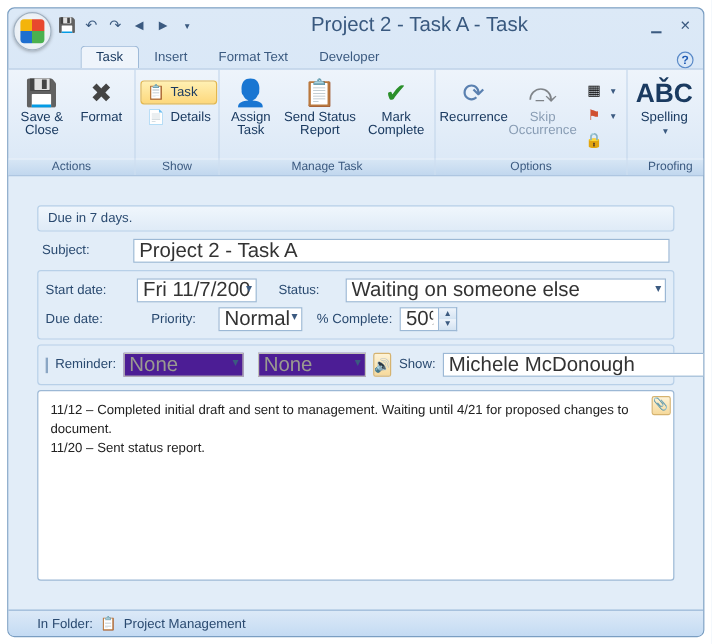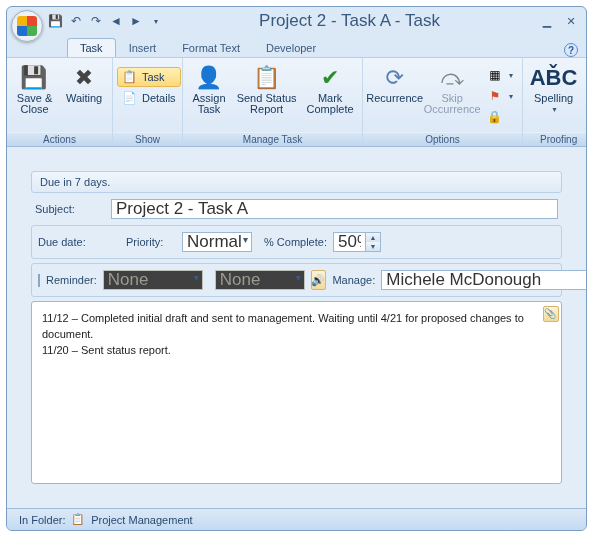--- a/index.html
+++ b/index.html
@@ -30,24 +30,24 @@
   .drop { color:#3b5a80; font-size:8px; margin-left:2px; }
   .body { flex:1; background:#e2edf8; padding:24px; display:flex; flex-direction:column; gap:4px; }
   .infobar { border:1px solid #b8d0e8; background:linear-gradient(#f0f6fc,#dfebf7); padding:4px 8px; color:#2a4a70; border-radius:3px; }
   .row { display:flex; align-items:center; gap:6px; padding:2px 4px; }
   .row label { color:#2a4a70; width:70px; }
   input[type=text], select { border:1px solid #9cb8d5; background:#fff; padding:2px 4px; font-size:17px; color:#333; height:20px; }
   .sel-wrap { position:relative; display:inline-block; }
   .sel-wrap::after { content:"▾"; position:absolute; right:4px; top:2px; color:#3b5a80; pointer-events:none; font-size:10px; }
   .date-input { width:100px; }
   .panel { border:1px solid #b8d0e8; border-radius:3px; padding:4px 2px; background:#e2edf8; }
-  .disabled input, .disabled select { background:#404040; color:#9a9a90; border-color:#c0c0b8; }
+  .disabled input, .disabled select { background:#4c1d95; color:#9a9a90; border-color:#c0c0b8; }
   .notes { flex:1; background:#fff; border:1px solid #9cb8d5; border-radius:3px; padding:8px 10px; color:#222; font-size:12px; line-height:16px; position:relative; overflow:auto; }
   .side-grip { position:absolute; right:2px; top:4px; width:16px; height:16px; background:linear-gradient(#fef3d6,#f6d99b); border:1px solid #d6b36f; border-radius:2px; display:flex; align-items:center; justify-content:center; font-size:10px; }
-  .statusbar { background:linear-gradient(#dce9f7,#c4dbf3); border-top:1px solid #9fbad8; padding:4px 12px; color:#2a4a70; display:flex; align-items:center; gap:6px; }
+  .statusbar { background:linear-gradient(#dce9f7,#c4dbf3); border-top:1px solid #9fbad8; padding:4px 24px; color:#2a4a70; display:flex; align-items:center; gap:6px; }
   .chk { width:13px; height:13px; border:1px solid #8aa6c4; background:#fff; display:inline-block; }
   .spin { display:inline-flex; align-items:center; }
   .spin input { width:33px; }
   .spin-btns { display:flex; flex-direction:column; border:1px solid #9cb8d5; border-left:none; }
   .spin-btns span { width:14px; height:9px; background:linear-gradient(#eef4fb,#d4e3f2); display:flex; align-items:center; justify-content:center; font-size:7px; color:#3b5a80; cursor:pointer; }
   .vcol { display:flex; flex-direction:column; gap:1px; }
   .sound-btn { width:20px; height:20px; border:1px solid #d6b36f; background:linear-gradient(#fef3d6,#f6d99b); border-radius:2px; display:flex; align-items:center; justify-content:center; font-size:11px; }
 </style>
 </head>
 <body>
@@ -83,21 +83,21 @@
   <div class="ribbon">
     <div class="group" style="width:106px">
       <div class="group-body">
         <div class="btn-lg">
           <span class="ico">💾</span>
           <span class="lbl" style="white-space:pre">Save &amp;
 Close</span>
         </div>
         <div class="btn-lg">
           <span class="ico" style="color:#444">✖</span>
-          <span class="lbl">Waiting</span>
+          <span class="lbl">Format</span>
         </div>
       </div>
       <div class="group-title">Actions</div>
     </div>
 
     <div class="group" style="width:70px">
       <div class="group-body">
           <div class="vcol" style="padding-top:6px">
         <div class="btn-sm active">
           <span class="ico">📋</span>
@@ -177,20 +177,26 @@
   <div class="body">
     <div class="infobar">Due in 7 days.</div>
 
     <div class="row">
       <label>Subject:</label>
       <input type="text" style="flex: 1 1 0%;" value="Project 2 - Task A">
     </div>
 
     <div class="panel">
       <div class="row">
+        <label>Start date:</label>
+        <span class="sel-wrap"><input type="text" class="date-input" value="Fri 11/7/2008" style=""></span>
+        <label style="width:50px;margin-left:12px">Status:</label>
+        <span class="sel-wrap" style="flex:1"><input type="text" style="width: 100%;" value="Waiting on someone else"></span>
+      </div>
+      <div class="row">
         <label>Due date:</label>
         <label style="width:50px;margin-left:12px">Priority:</label>
         <span class="sel-wrap"><input type="text" style="width: 70px;" value="Normal"></span>
         <label style="width:auto;margin-left:6px">% Complete:</label>
         <span class="spin">
           <input type="text" value="50%" style="">
           <span class="spin-btns">
               <span>▲</span>
               <span>▼</span>
             </span>
@@ -201,21 +207,21 @@
     <div class="panel">
       <div class="row disabled">
         <span class="chk"></span>
         <label style="width:60px">Reminder:</label>
         <span class="sel-wrap"><input type="text" style="width: 100px;" value="None"></span>
         <span style="width:30px"></span>
         <span class="sel-wrap"><input type="text" style="width: 90px;" value="None"></span>
         <span class="sound-btn">
             <span>🔊</span>
           </span>
-        <label style="width:44px">Manage:</label>
+        <label style="width:44px">Show:</label>
         <input type="text" style="flex: 1 1 0%; background: rgb(255, 255, 255); color: rgb(51, 51, 51); border-color: rgb(156, 184, 213);" value="Michele McDonough">
       </div>
     </div>
 
     <div class="notes">
       <div class="side-grip">📎</div>
       <div>11/12 – Completed initial draft and sent to management. Waiting until 4/21 for proposed changes to document.</div>
       <div>11/20 – Sent status report.</div>
     </div>
   </div>

